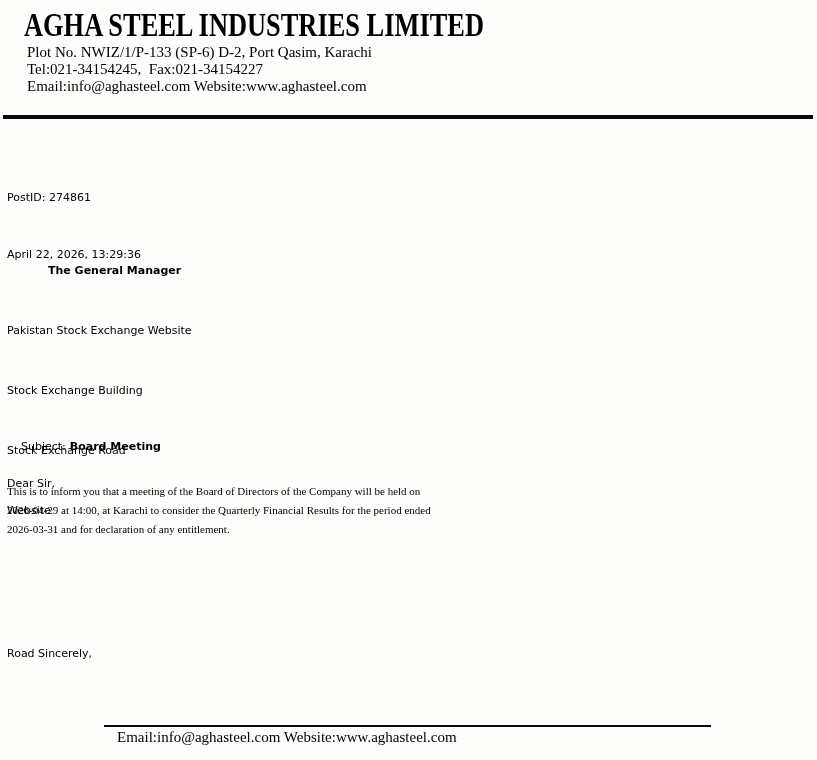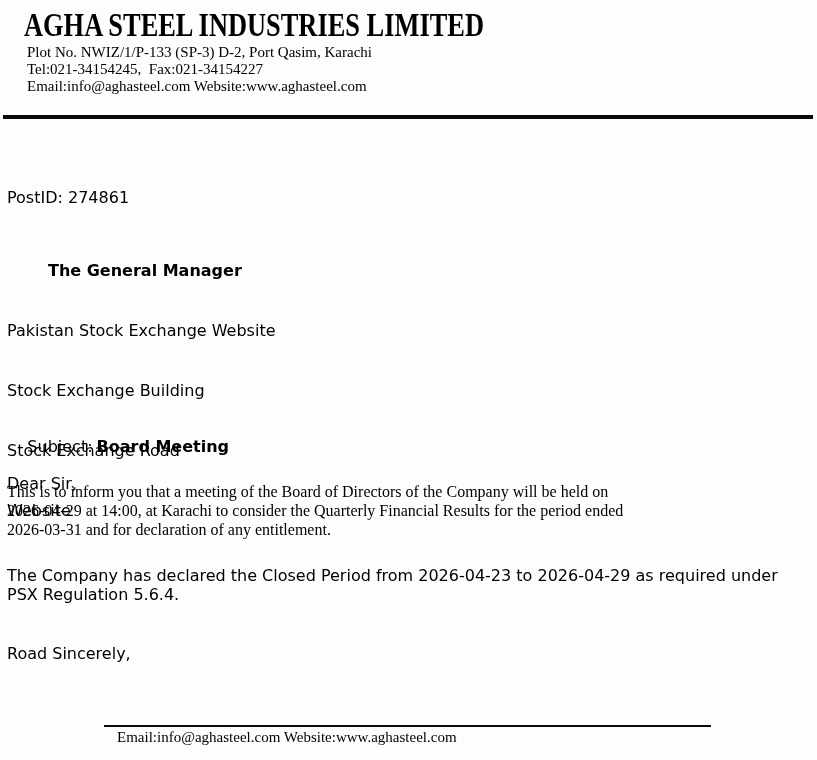--- a/index.html
+++ b/index.html
@@ -40,21 +40,21 @@
   .top-rule {
     position: absolute;
     left: 3px; right: 4px; top: 115px;
     height: 4px;
     background: #0a0a0a;
   }
   
   .btxt {
     position: absolute;
     left: 7px;
-    font-size: 16px;
+    font-size: 11px;
     line-height: 19px;
     white-space: pre;
   }
   .post-block  { top: 150px; }
   .recipient-block { top: 221px; line-height: 20px; }
   .recipient-block .r1 { font-weight: bold; margin-left: 41px; }
   .subject-line { top: 418px; }
   .subject-line .subject-value { font-weight: bold; margin-left: 4px; }
   .salutation { top: 474px; }
   .para1 { top: 482px; font-family: Liberation Serif, serif; }
@@ -76,49 +76,48 @@
     white-space: pre;
   }
 </style>
 </head>
 <body>
 
 <div id="page">
 
   <div>
     <h1 class="company-name">AGHA STEEL INDUSTRIES LIMITED</h1>
-    <div class="hdr-line hdr-line1">Plot No. NWIZ/1/P-133 (SP-3) D-2, Port Qasim, Karachi</div>
+    <div class="hdr-line hdr-line1">Plot No. NWIZ/1/P-133 (SP-6) D-2, Port Qasim, Karachi</div>
     <div class="hdr-line hdr-line2">Tel:021-34154245,  Fax:021-34154227</div>
     <div class="hdr-line hdr-line3">Email:info@aghasteel.com Website:www.aghasteel.com</div>
     <div class="top-rule"></div>
   </div>
 
   <div class="btxt post-block">
     <div>PostID: 274861</div>
+    <div>April 22, 2026, 13:29:36</div>
   </div>
 
   <div class="btxt recipient-block">
     <div class="r1">The General Manager</div>
     <div>Pakistan Stock Exchange Website</div>
     <div>Stock Exchange Building</div>
     <div>Stock Exchange Road</div>
     <div>Website</div>
   </div>
 
   <div class="btxt subject-line">
     <span>Subject:</span><span class="subject-value">Board Meeting</span>
   </div>
 
   <div class="btxt salutation">Dear Sir,</div>
 
   <div class="btxt para1">This is to inform you that a meeting of the Board of Directors of the Company will be held on
 2026-04-29 at 14:00, at Karachi to consider the Quarterly Financial Results for the period ended
 2026-03-31 and for declaration of any entitlement.</div>
 
-  <div class="btxt para2">The Company has declared the Closed Period from 2026-04-23 to 2026-04-29 as required under
-PSX Regulation 5.6.4.</div>
 
   <div class="btxt closing">Road Sincerely,</div>
 
   <div class="footer-rule"></div>
   <div class="footer-contact">Email:info@aghasteel.com Website:www.aghasteel.com</div>
 
 </div>
 
 </body></html>

